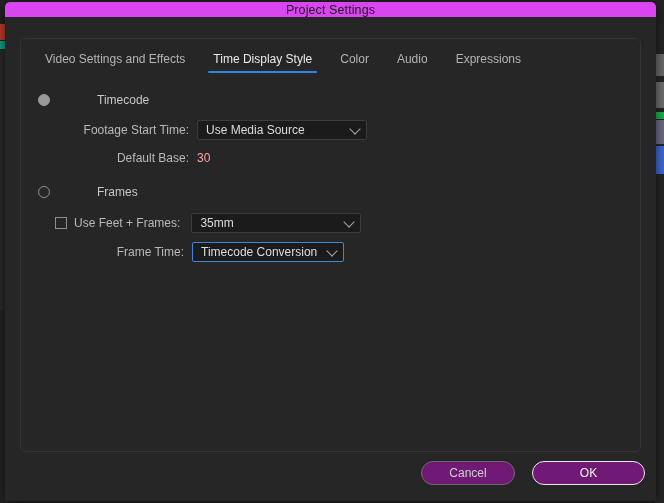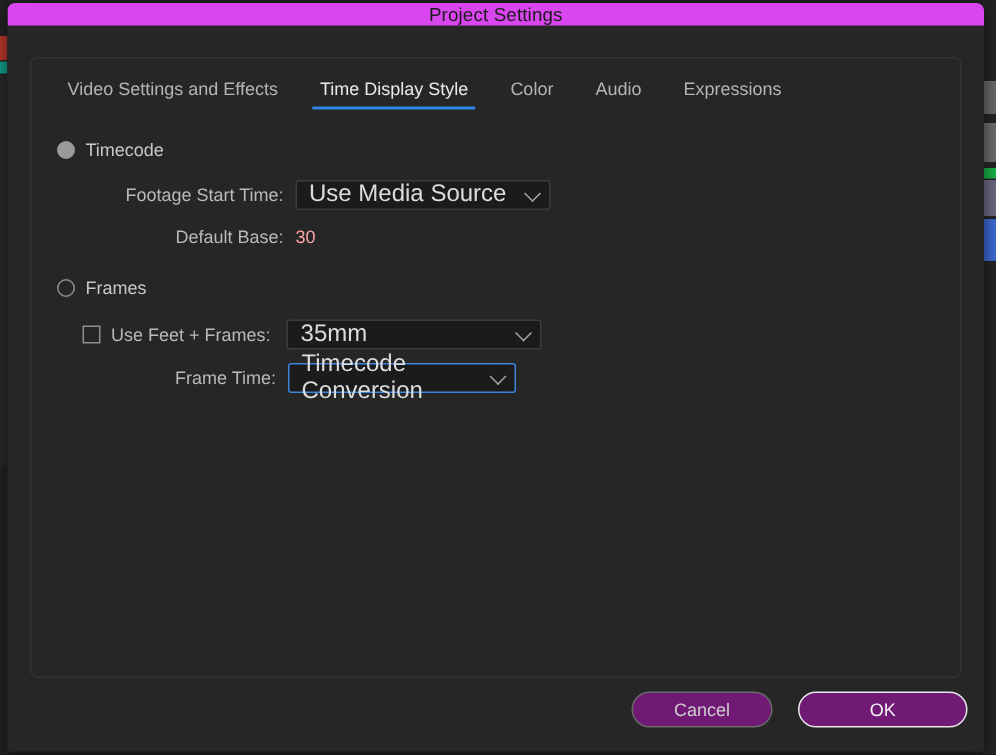--- a/index.html
+++ b/index.html
@@ -129,21 +129,21 @@
   #tab-content {
     position: relative;
     padding: 10px 0 0 0;
   }
   .form-row {
     display: flex;
     align-items: center;
     height: 26px;
     position: relative;
   }
-  .radio-row { margin-left: 17px; }
+  .radio-row { margin-left: 17px; gap: 40px; }
 
   .radio {
     width: 12px;
     height: 12px;
     border-radius: 50%;
     box-sizing: border-box;
     flex: 0 0 auto;
     margin-right: 7px;
   }
   .radio.checked {
@@ -184,21 +184,21 @@
   .select {
     position: relative;
     box-sizing: border-box;
     height: 20px;
     background: #1b1b1b;
     border: 1px solid #3c3c3c;
     border-radius: 2px;
     display: flex;
     align-items: center;
     padding: 0 16px 0 8px;
-    font-size: 16px;
+    font-size: 12px;
     color: #dcdcdc;
     cursor: default;
   }
   .select.focused {
     border-color: #3c86dd;
   }
   .select .chev {
     position: absolute;
     right: 7px;
     top: 50%;

